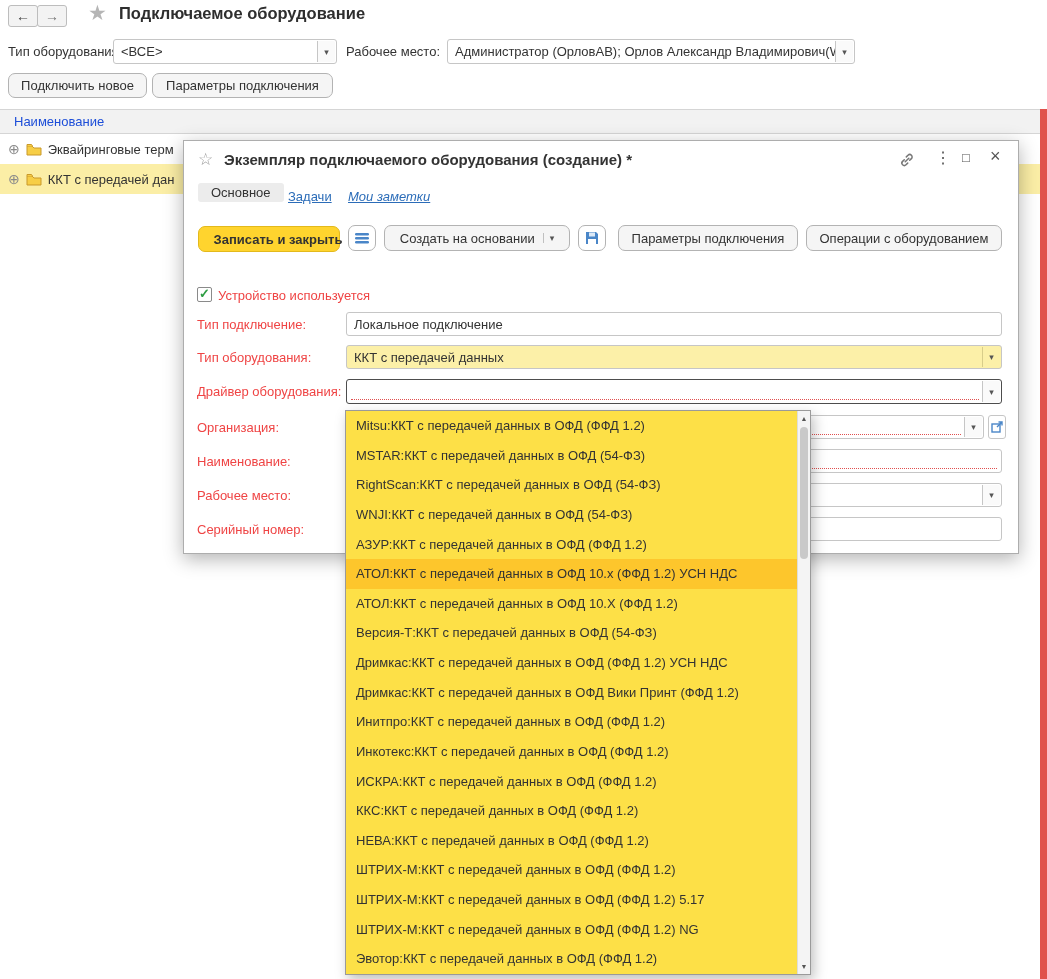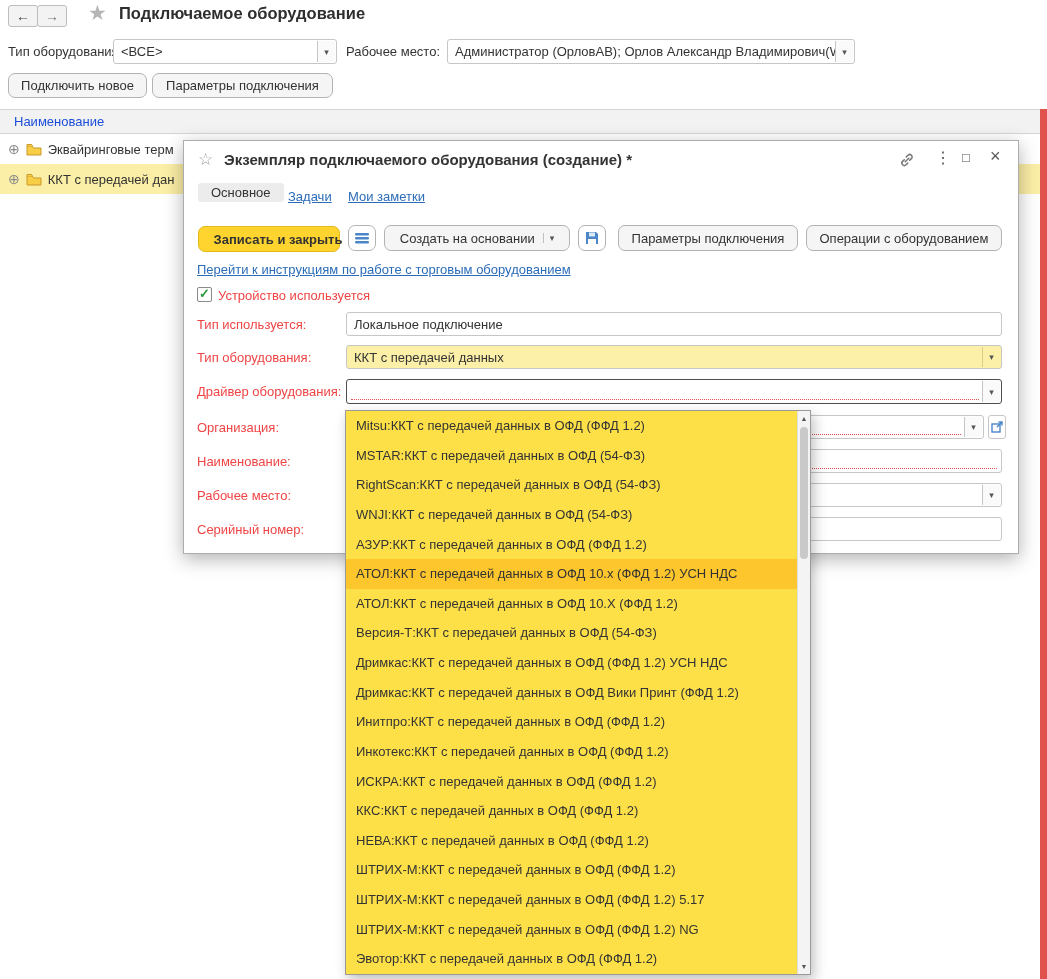--- a/index.html
+++ b/index.html
@@ -142,21 +142,21 @@
         <path d="M7.3 4.9 L9 3.2 a2.4 2.4 0 0 1 3.4 3.4 L10.7 8.3"></path>
         <path d="M8.7 11.1 L7 12.8 a2.4 2.4 0 0 1 -3.4 -3.4 L5.3 7.7"></path>
       </svg>
     </div>
     <div class="dlg-ico" style="left:751px;top:7px;font-size:16px;">⋮</div>
     <div class="dlg-ico" style="left:778px;top:9px;font-size:13px;">□</div>
     <div class="dlg-ico" style="left:806px;top:5px;font-size:18px;">×</div>
 
     <div class="tab-active">Основное</div>
     <div class="tab-link" style="left:104px;">Задачи</div>
-    <div class="tab-link" style="left:164px;">Мои заметки</div>
+    <div class="tab-link" style="left:164px;font-style:italic;">Мои заметки</div>
 
     <div class="btn btn-yellow" style="left:14px;top:85px;width:142px;height:26px;padding-left:18px;">
         <span>Записать и закрыть</span>
       </div>
     <div class="btn icon-btn" style="left:164px;top:84px;width:28px;height:26px;">
       <svg width="14" height="14" viewBox="0 0 14 14">
         <rect y="2" width="14" height="2.4" rx="1.2" fill="#4a86c8"></rect>
         <rect y="6" width="14" height="2.4" rx="1.2" fill="#4a86c8"></rect>
         <rect y="10" width="14" height="2.4" rx="1.2" fill="#4a86c8"></rect>
       </svg>
@@ -172,28 +172,27 @@
         <rect x="4" y="1.5" width="6" height="4" fill="#dce9f7"></rect>
       </svg>
     </div>
     <div class="btn" style="left:434px;top:84px;width:180px;height:26px;">
         <span>Параметры подключения</span>
       </div>
     <div class="btn" style="left:622px;top:84px;width:196px;height:26px;">
         <span>Операции с оборудованием</span>
       </div>
 
-    <div class="dlg-link">Перейти к инструкциям по работе с торговым оборудованием</div>
 
     <div class="checkbox">
         <span>✓</span>
       </div>
     <div class="f-label" style="left:34px;top:147px;">Устройство используется</div>
 
-    <div class="f-label" style="top:176px;">Тип используется:</div>
+    <div class="f-label" style="top:176px;">Тип подключение:</div>
     <div class="field plain" style="left:162px;top:171px;width:656px;height:24px;">
       <span>Локальное подключение</span>
     </div>
 
     <div class="f-label" style="top:209px;">Тип оборудования:</div>
     <div class="field yellow" style="left:162px;top:204px;width:656px;height:24px;">
       <span>ККТ с передачей данных</span>
       <span class="combo-btn">▾</span>
     </div>
 

